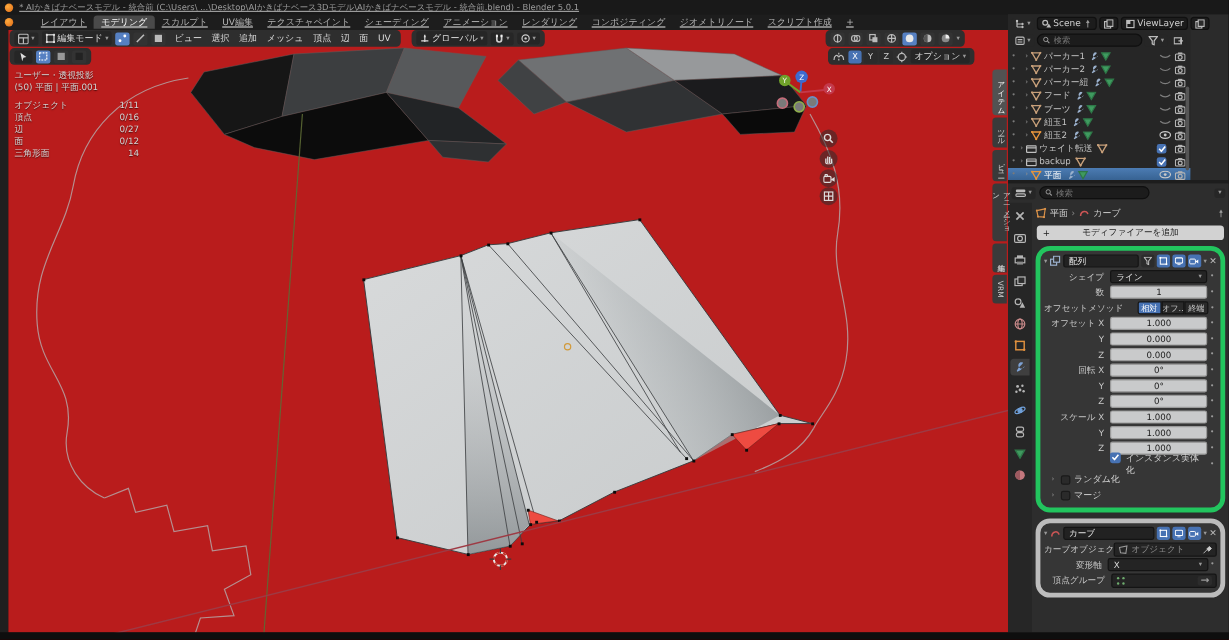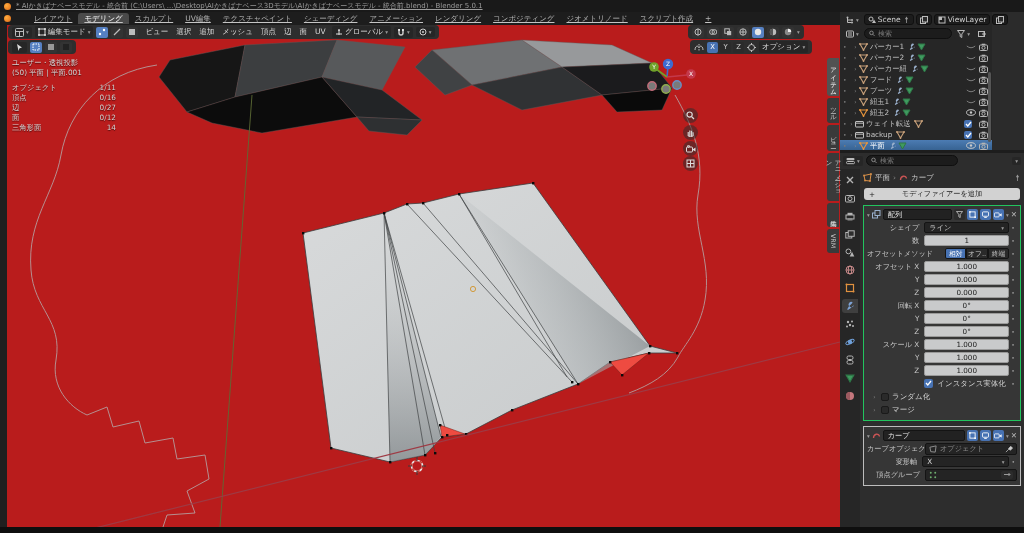--- a/index.html
+++ b/index.html
@@ -55,21 +55,21 @@
   .pr-head { display:flex; align-items:center; gap:3px; height:15px; padding:0 3px; }
   #ptabs { position:absolute; left:0; top:16px; width:20px; bottom:0; background:#262626;
      display:flex; flex-direction:column; align-items:center; gap:4px; padding-top:4px; }
   .ptab { width:16px; height:14px; display:flex; align-items:center; justify-content:center; border-radius:3px 0 0 3px; }
   .ptab.active { background:#3f3f3f; }
   #pcontent { position:absolute; left:20px; top:16px; right:0; bottom:0; padding:2px 3px; overflow:hidden; }
   .crumb { display:flex; align-items:center; gap:3px; height:13px; color:#cfcfcf; }
   .addmod { height:12px; background:#d2d2d2; color:#1c1c1c; border-radius:3px;
      display:flex; align-items:center; justify-content:center; font-size:7.2px; margin:4px 1px 5px 1px; position:relative; }
   .addmod .plus { position:absolute; left:5px; color:#1c1c1c; }
-  .panel { background:#363636; border:1px solid #22c55e; border-radius:0; padding:2px 3px 4px 3px; margin-bottom:5px; }
+  .panel { background:#363636; border:4px solid #22c55e; border-radius:12px; padding:2px 3px 4px 3px; margin-bottom:5px; }
   .panel.activemod { border-color:#bdbdbd; }
   .mod-head { display:flex; align-items:center; gap:2px; height:13px; }
   .mod-name { background:#222; border:1px solid #141414; border-radius:2px; color:#e8e8e8;
      height:11px; display:flex; align-items:center; padding:0 4px; flex:1; font-size:7.2px; }
   .tgl { width:11px; height:11px; border-radius:2px; display:flex; align-items:center; justify-content:center; background:#2c2c2c; }
   .tgl.on { background:#4772b3; }
   .mrow { display:flex; align-items:center; height:13px; }
   .mlabel { width:58px; text-align:right; padding-right:5px; color:#c9c9c9; font-size:7.2px; white-space:nowrap; }
   .mwidget { width:86px; display:flex; }
   .fld-light { flex:1; height:11px; background:#c9cacb; border:1px solid #9a9a9a; border-radius:2px;
@@ -295,21 +295,21 @@
           </svg>
         </span>
     <span class="msel">
           <svg width="8" height="8" viewBox="0 0 8 8">
             <rect x="1" y="1" width="6" height="6" fill="#bbb"></rect>
           </svg>
         </span>
     <span id="vp-menus"><span class="hmenu">ビュー</span><span class="hmenu">選択</span><span class="hmenu">追加</span><span class="hmenu">メッシュ</span><span class="hmenu">頂点</span><span class="hmenu">辺</span><span class="hmenu">面</span><span class="hmenu">UV</span></span>
   </div>
 
-  <div class="pill" style="left:321px; top:0;">
+  <div class="pill" style="left:336px; top:0;">
     <span class="hbtn">
       <svg width="8" height="8" viewBox="0 0 8 8">
             <path d="M4 1 L4 7 M1 6 L7 6" stroke="#ddd" fill="none"></path>
             <path d="M4 1 L3 3 L5 3 Z" fill="#ddd"></path>
           </svg>
       <span>グローバル</span>
       <span class="car">▾</span>
     </span>
     <span class="hbtn">
       <svg width="8" height="9" viewBox="0 0 8 9">

